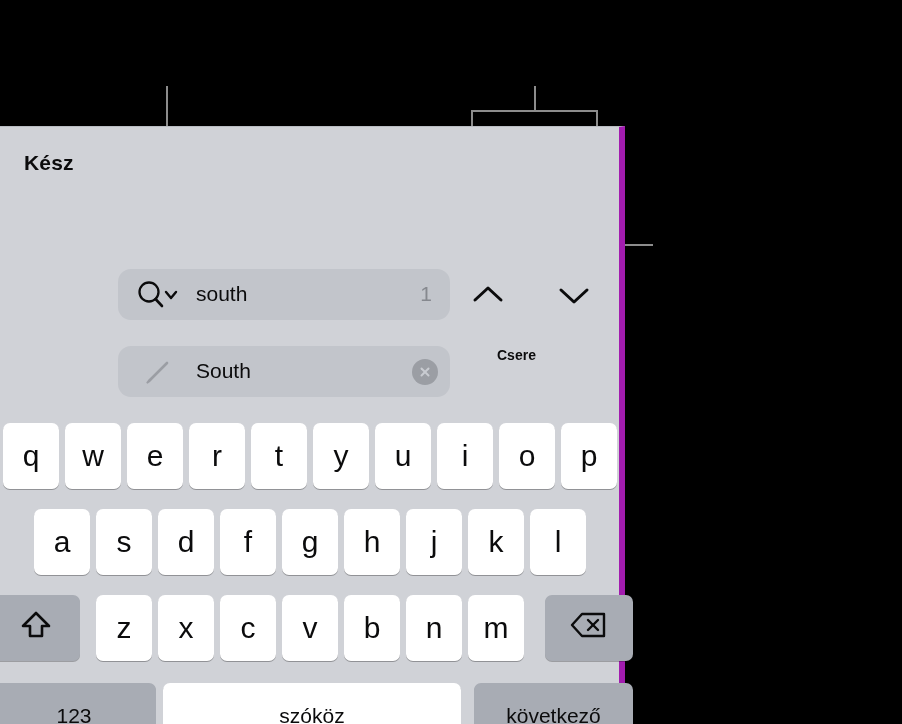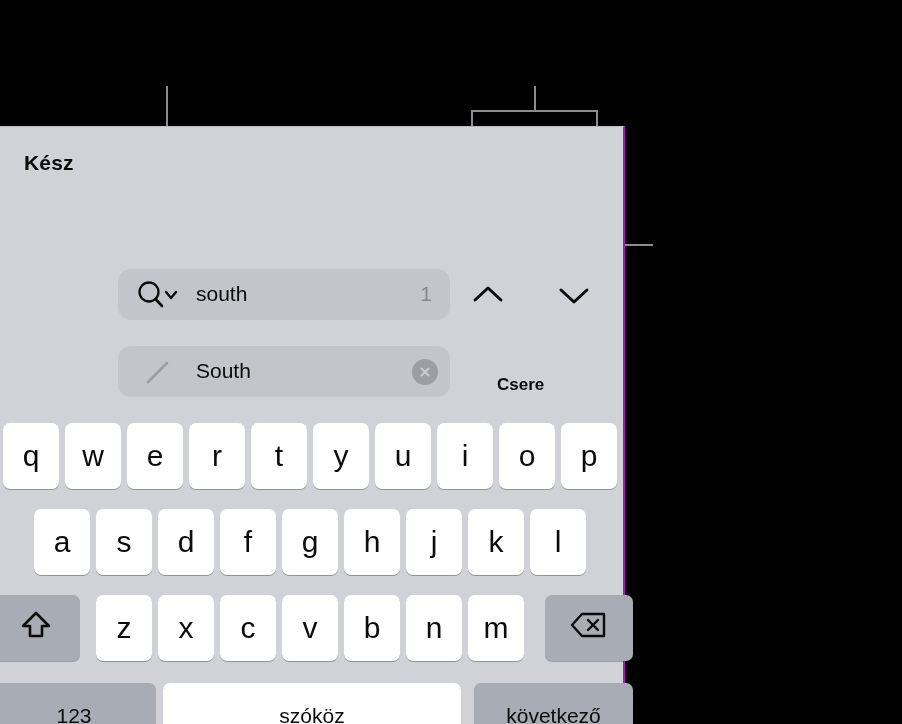--- a/index.html
+++ b/index.html
@@ -23,21 +23,21 @@
   }
 
   
   #kb-panel {
     position: absolute;
     left: 0;
     top: 126px;
     width: 625px;
     height: 598px;
     background: #d0d2d7;
-    border-right: 2px solid #a21caf;
+    border-right: 6px solid #a21caf;
     border-top: 1px solid #b9bcc2;
     box-sizing: border-box;
   }
 
   
   #find-bar {
     position: absolute;
     left: 0;
     top: 0;
     width: 625px;
@@ -127,22 +127,22 @@
     display: flex;
     align-items: center;
     justify-content: center;
   }
   #nav-prev { left: 466px; top: 146px; }
   #nav-next { left: 552px; top: 146px; }
 
   #replace-button {
     position: absolute;
     left: 497px;
-    top: 248px;
-    font-size: 17px;
+    top: 220px;
+    font-size: 14px;
     font-weight: bold;
     color: #0b0b0c;
   }
 
   
   #keyboard {
     position: absolute;
     left: 0;
     top: 170px;
     width: 625px;

